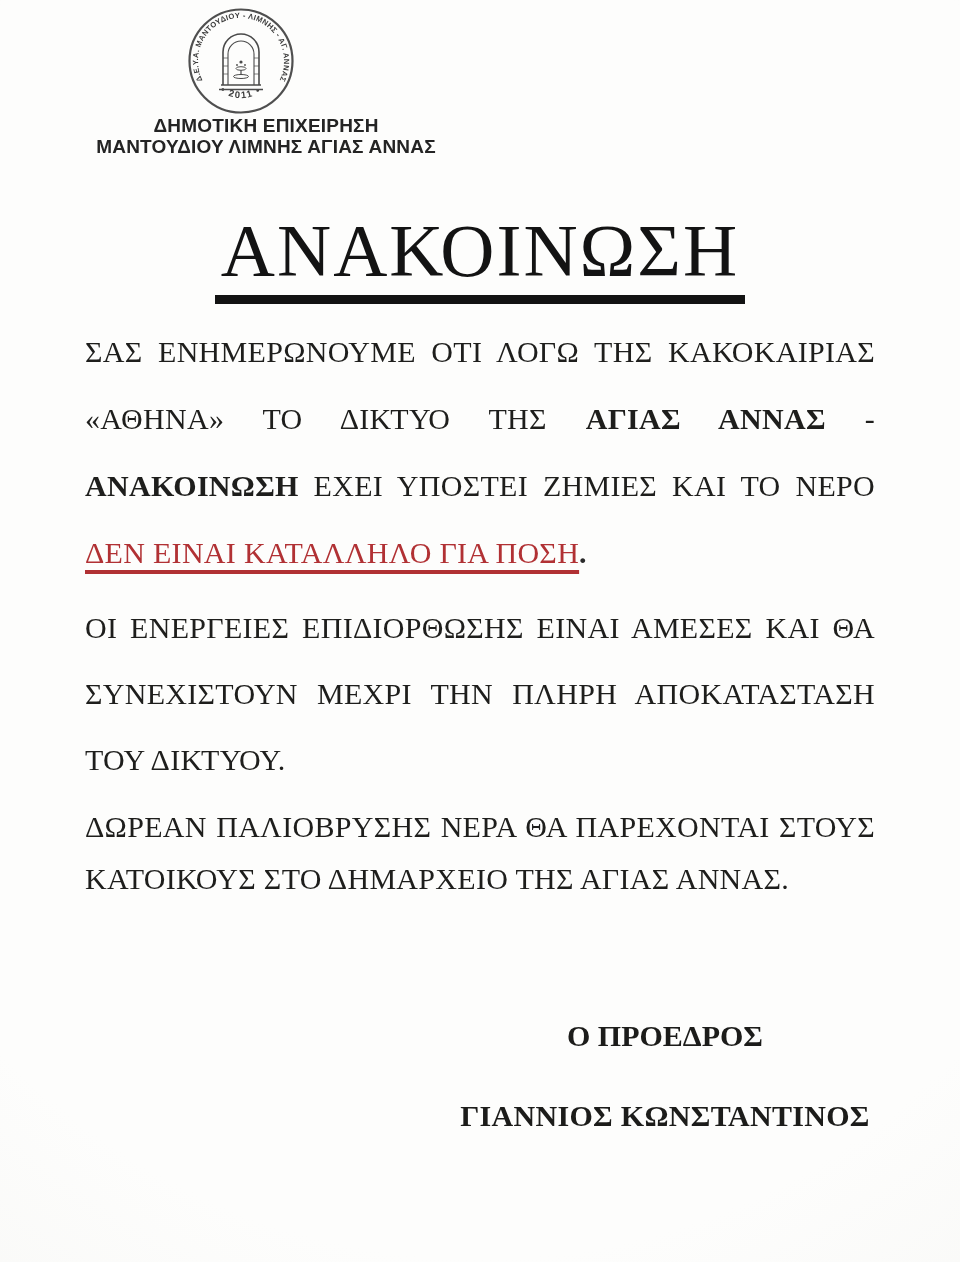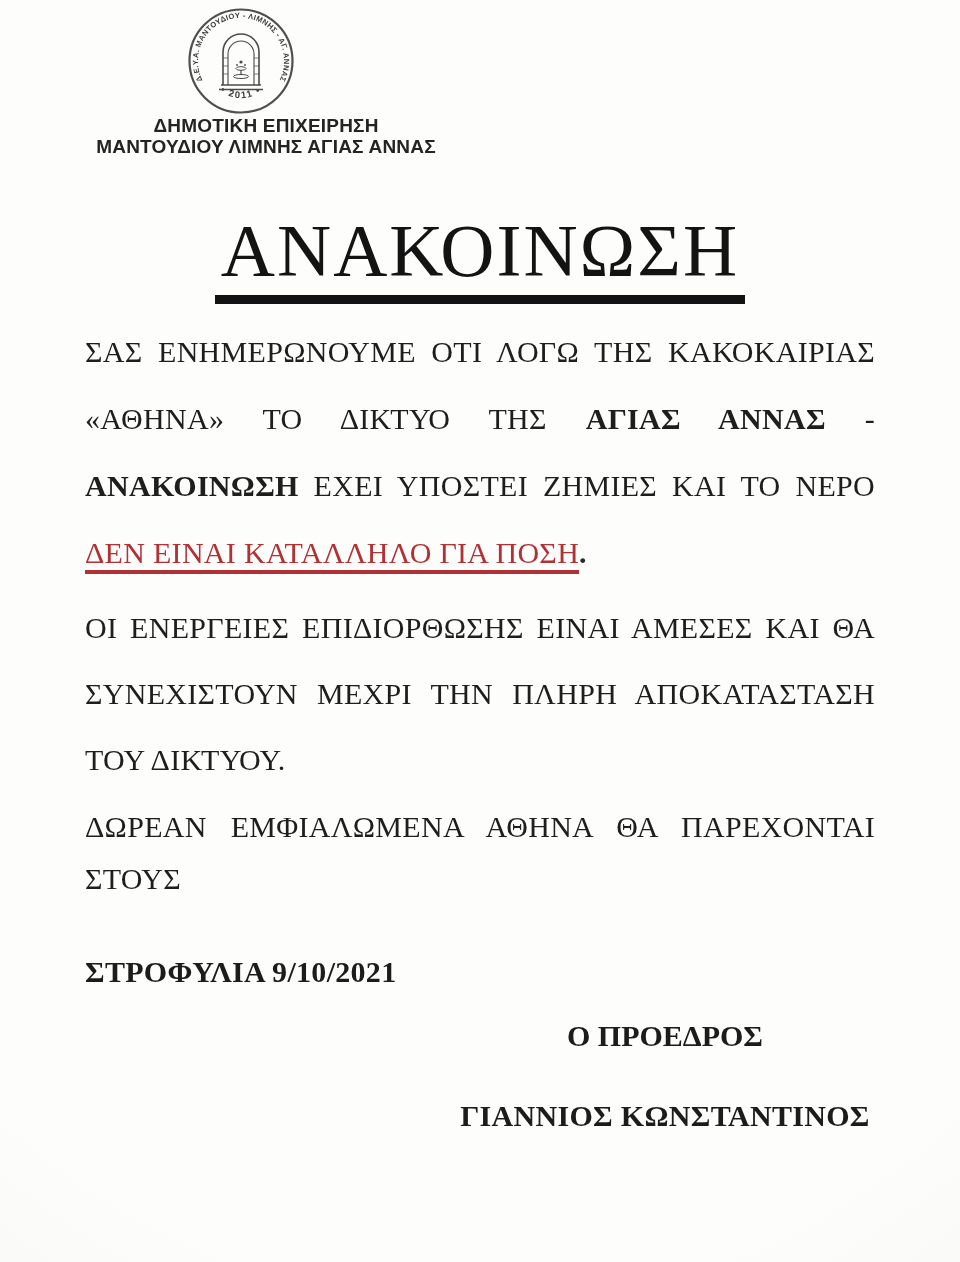--- a/index.html
+++ b/index.html
@@ -128,25 +128,25 @@
       <div class="line"><span class="red">ΔΕΝ ΕΙΝΑΙ ΚΑΤΑΛΛΗΛΟ ΓΙΑ ΠΟΣΗ</span><span class="period">.</span></div>
     </div>
 
     <div class="p2">
       <div class="line just">ΟΙ ΕΝΕΡΓΕΙΕΣ ΕΠΙΔΙΟΡΘΩΣΗΣ ΕΙΝΑΙ ΑΜΕΣΕΣ ΚΑΙ ΘΑ</div>
       <div class="line just">ΣΥΝΕΧΙΣΤΟΥΝ ΜΕΧΡΙ ΤΗΝ ΠΛΗΡΗ ΑΠΟΚΑΤΑΣΤΑΣΗ</div>
       <div class="line">ΤΟΥ ΔΙΚΤΥΟΥ.</div>
     </div>
 
     <div class="p3">
-      <div class="line just">ΔΩΡΕΑΝ ΕΜΦΙΑΛΩΜΕΝΑ ΑΘΗΝΑ ΘΑ ΠΑΡΕΧΟΝΤΑΙ ΣΤΟΥΣ</div>
+      <div class="line just">ΔΩΡΕΑΝ ΠΑΛΙΟΒΡΥΣΗΣ ΝΕΡΑ ΘΑ ΠΑΡΕΧΟΝΤΑΙ ΣΤΟΥΣ</div>
+      <div class="line">ΚΑΤΟΙΚΟΥΣ ΣΤΟ ΔΗΜΑΡΧΕΙΟ ΤΗΣ ΑΓΙΑΣ ΑΝΝΑΣ.</div>
     </div>
 
   </div>
 
-  <div class="dateline">ΣΤΡΟΦΥΛΙΑ 9/10/2021</div>
 
   <div class="signature">
     <div class="sign-title">Ο ΠΡΟΕΔΡΟΣ</div>
     <div class="sign-name">ΓΙΑΝΝΙΟΣ ΚΩΝΣΤΑΝΤΙΝΟΣ</div>
   </div>
 
 </div>
 
 </body></html>

